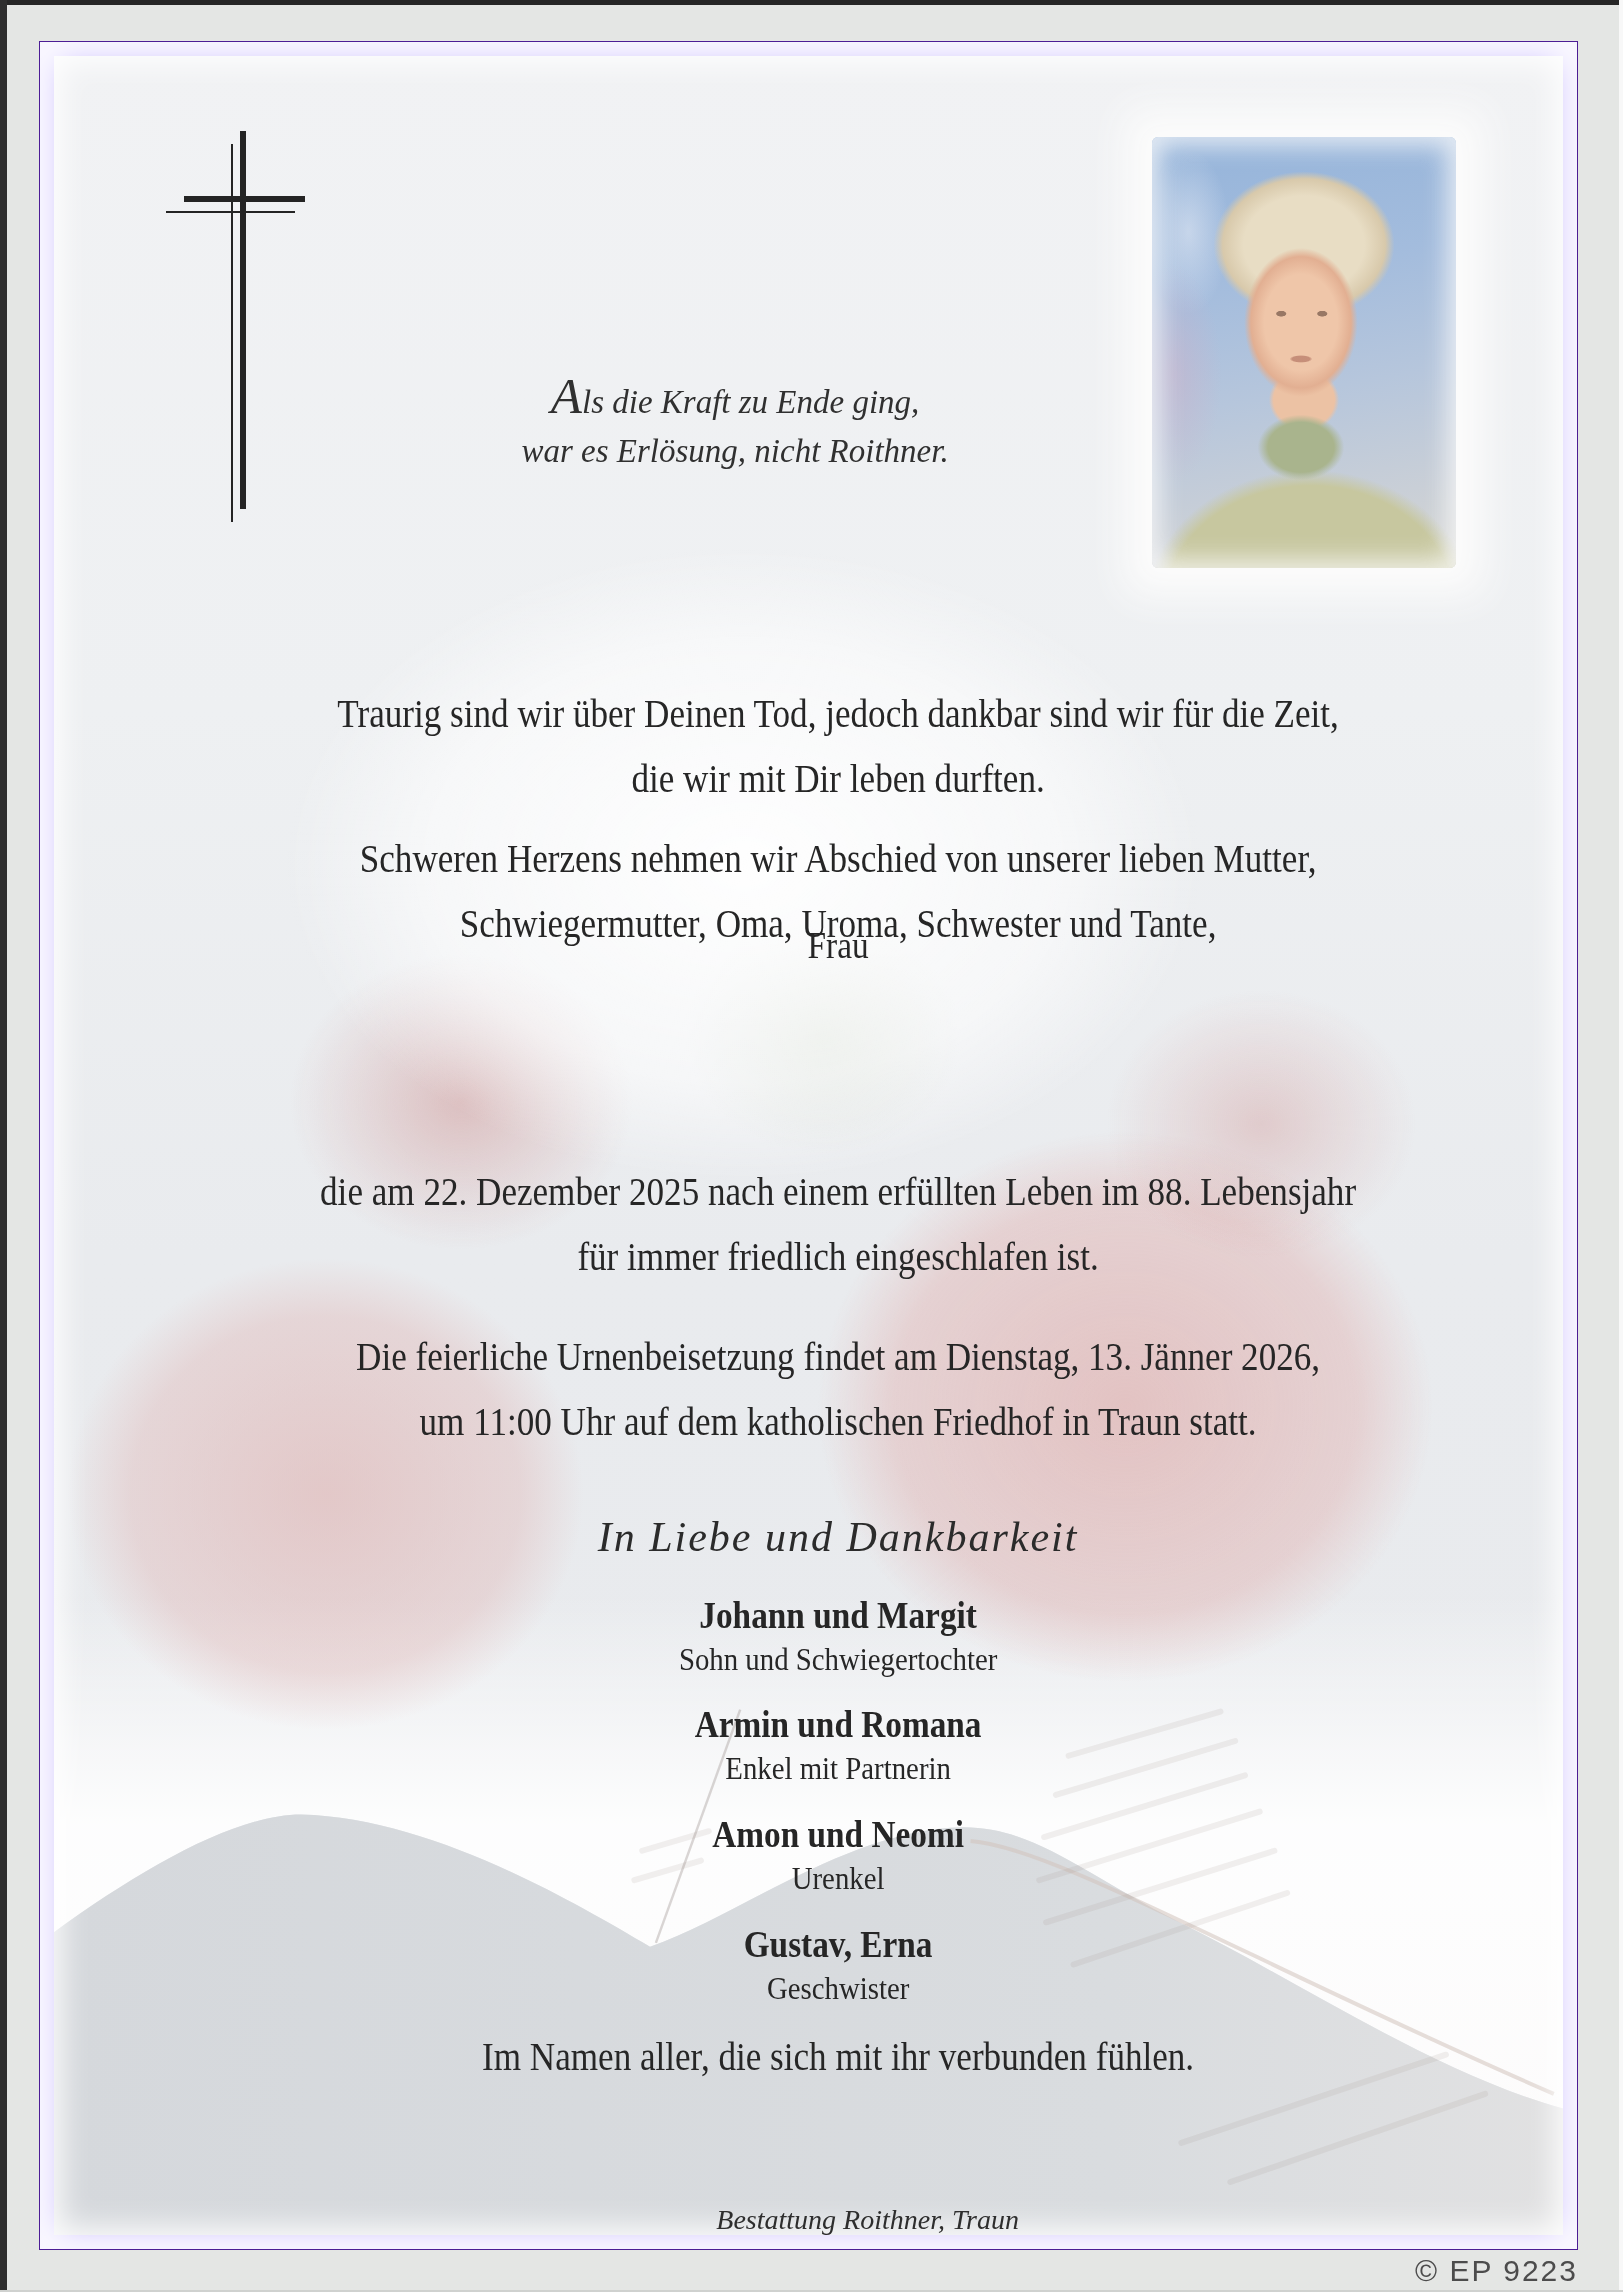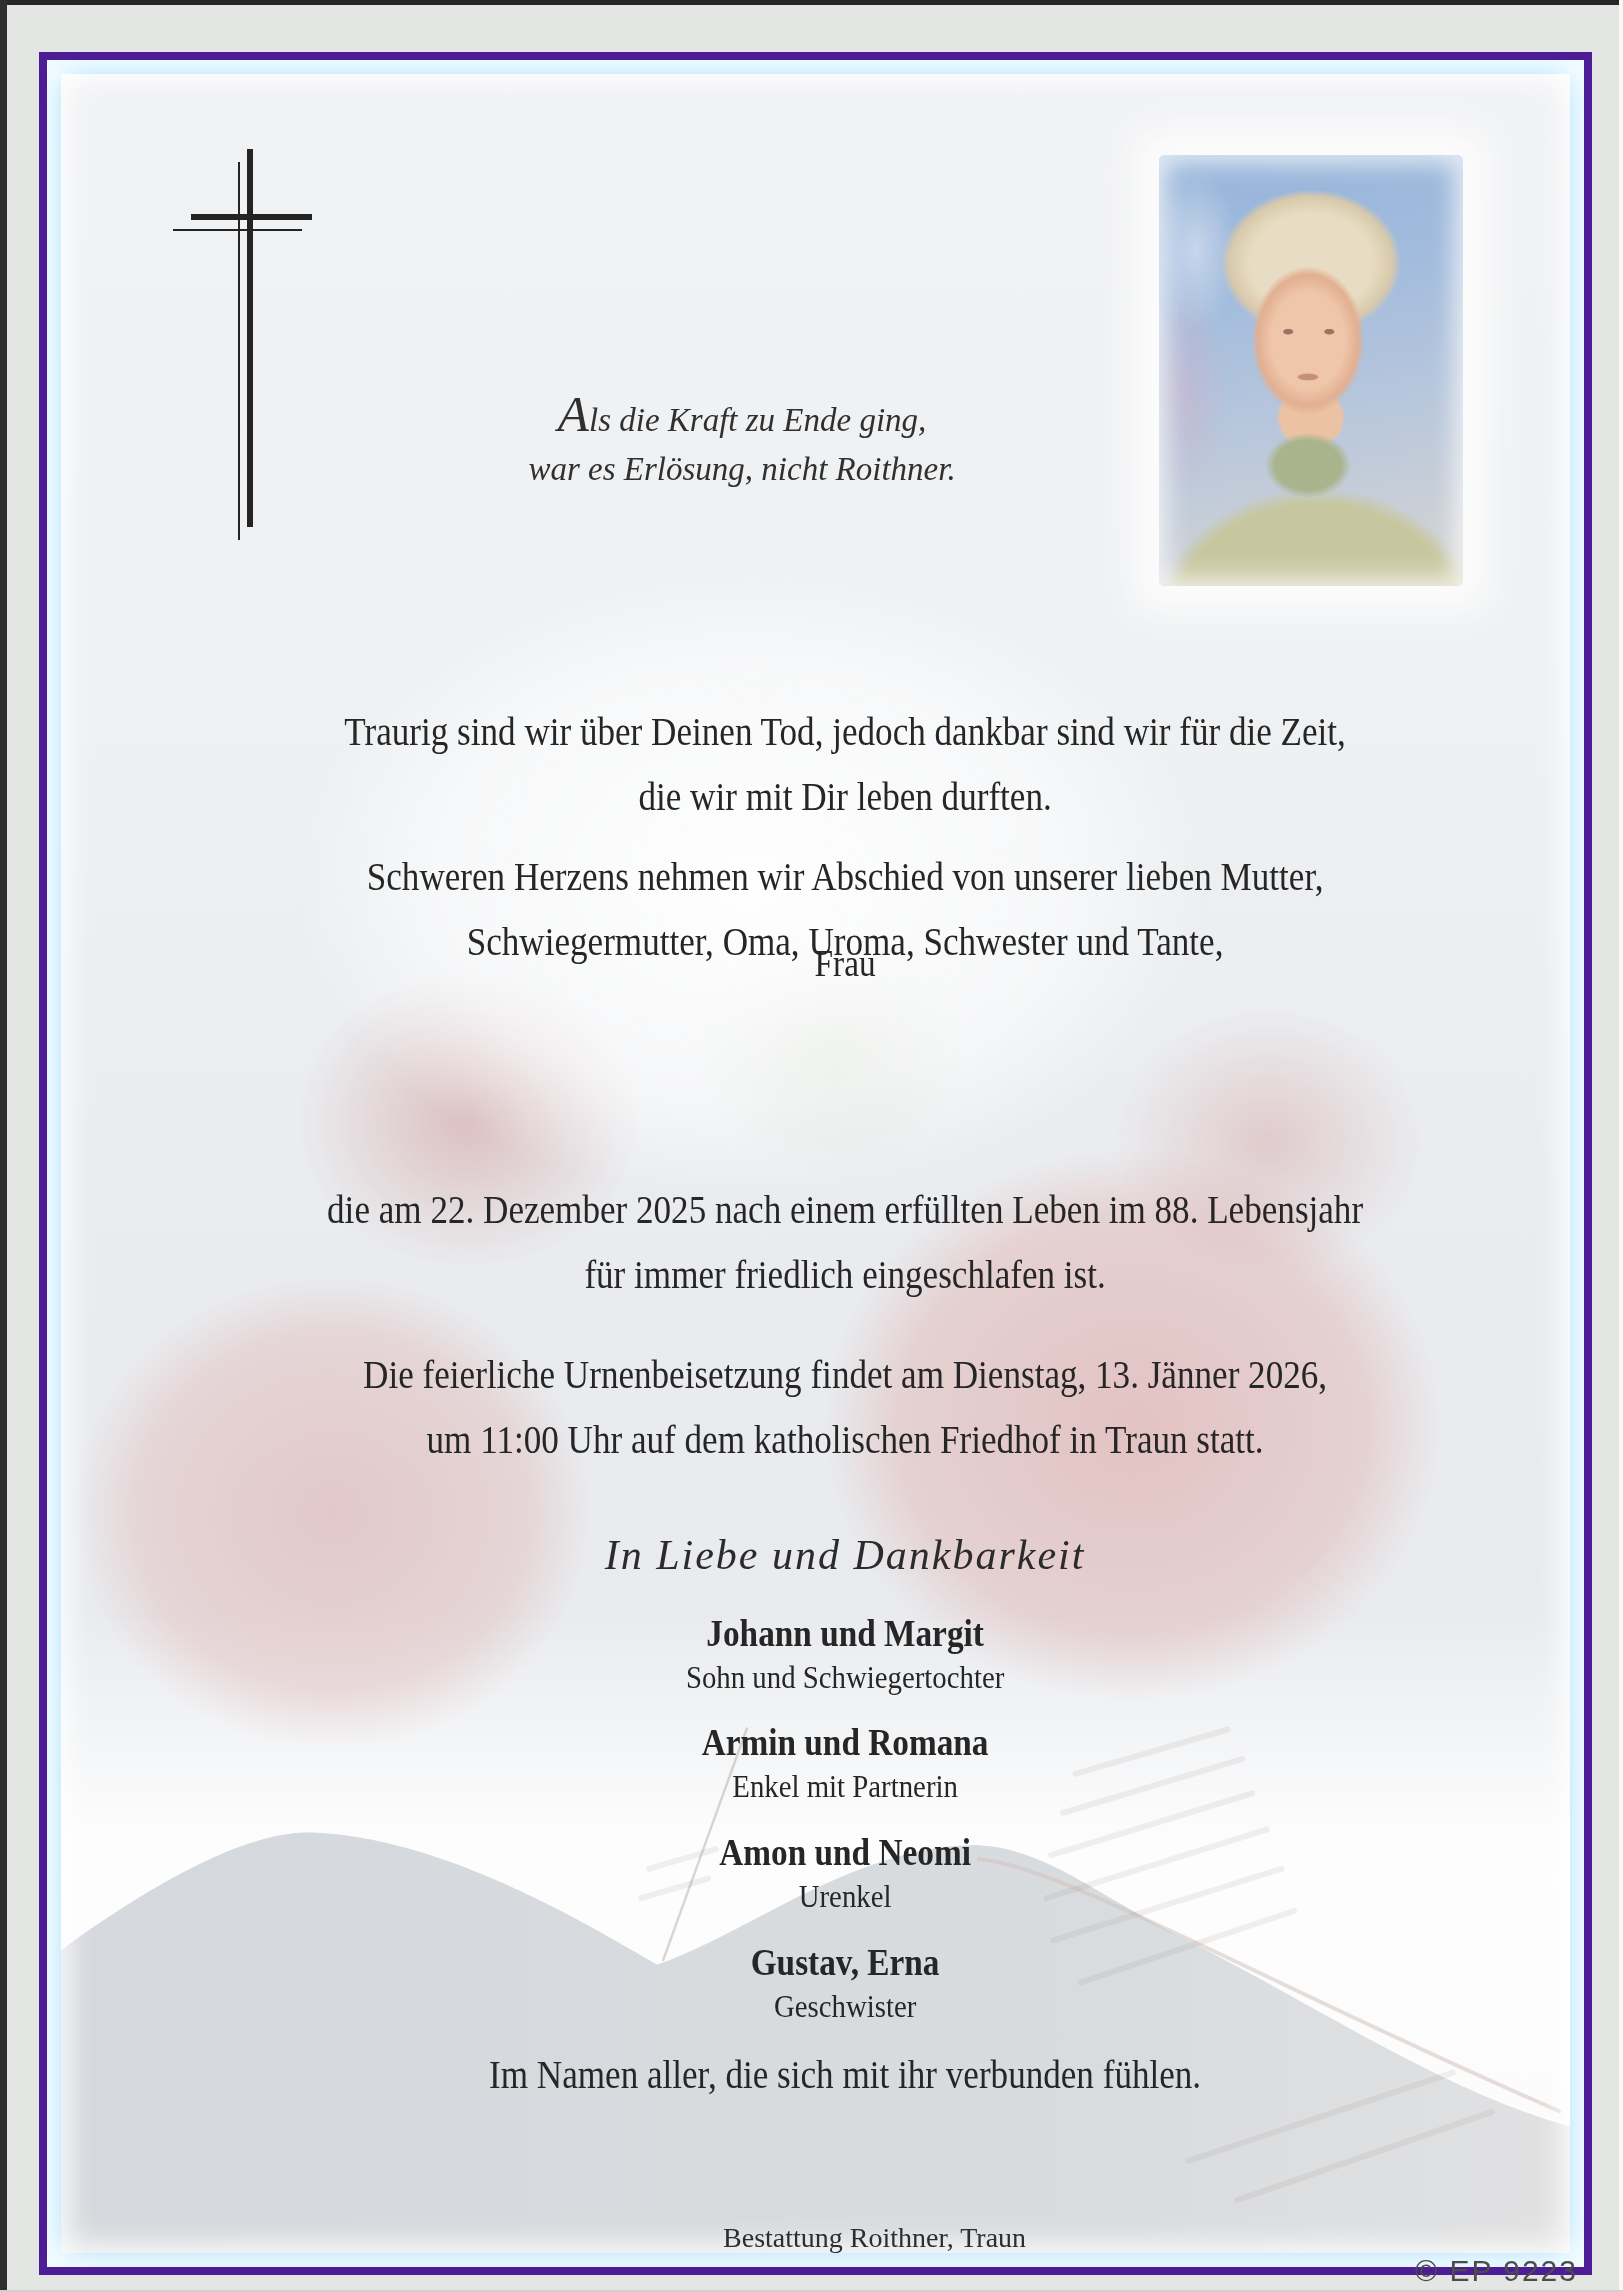--- a/index.html
+++ b/index.html
@@ -9,22 +9,22 @@
     font-family:"Liberation Serif", serif;
   }
   
   .edge-top{position:absolute;top:0;left:0;width:100%;height:4.9px;background:#262626;z-index:40;}
   .edge-left{position:absolute;top:0;left:0;width:6.9px;height:100%;background:#2e2e2e;z-index:40;}
   .edge-right{position:absolute;top:0;right:0;width:3.9px;height:100%;background:#f8f8f8;z-index:40;}
   .edge-bottom{position:absolute;bottom:0;left:0;width:100%;height:2.9px;background:#cfd1cf;z-index:40;}
 
   
   .card{
-    position:absolute;left:39px;top:52px;width:1537px;height:2207px;
-    border:8px solid #4c1d95;background:#7dd3fc;overflow:hidden;
+    position:absolute;left:39px;top:41px;width:1537px;height:2207px;
+    border:1px solid #4c1d95;background:#c4b5fd;overflow:hidden;
   }
   
   .art{position:absolute;inset:13.7px;z-index:1;
     background:linear-gradient(180deg,#f1f2f4 0%,#eef0f2 30%,#e9ebee 55%,#e8eaed 100%);}
   .art-roses{position:absolute;inset:0;z-index:3;
     background:
       radial-gradient(ellipse 608px 421px at 45.7% 37.1%, rgba(255,255,255,0.96) 0%, rgba(255,255,255,0.55) 52%, rgba(255,255,255,0) 75%),
       radial-gradient(ellipse 196px 167px at 51% 45%,  rgba(168,185,148,0.28) 0%, rgba(168,185,148,0) 70%),
       radial-gradient(ellipse 245px 211px at 27% 48%,  rgba(196,118,116,0.38) 0%, rgba(196,118,116,0) 70%),
       radial-gradient(ellipse 221px 191px at 80% 49%,  rgba(200,126,124,0.30) 0%, rgba(200,126,124,0) 70%),
@@ -79,21 +79,21 @@
   .death{top:1117px;}
   .ceremony{top:1282px;}
   .closing{top:1466px;font-style:italic;font-size:42px;line-height:59px;letter-spacing:2px;color:#2b2b2b;}
   .m-name{font-size:37px;line-height:45px;font-weight:bold;}
   .m-rel{font-size:32px;line-height:39px;}
   .mn0{top:1551px;} .mr0{top:1598px;}
   .mn1{top:1660px;} .mr1{top:1707px;}
   .mn2{top:1770px;} .mr2{top:1817px;}
   .mn3{top:1880px;} .mr3{top:1927px;}
   .in-name{top:1990px;font-size:39px;line-height:49px;}
-  .funeral{top:2160px;left:59px;right:0;font-size:28px;line-height:35px;color:#2e2e2e;}
+  .funeral{top:2160px;left:59px;right:0;font-size:28px;line-height:35px;color:#2e2e2e;font-style:italic;}
   .copyright{position:absolute;top:2254px;left:0;right:45px;text-align:right;z-index:41;
     font-family:Liberation Sans, sans-serif;font-size:30px;color:#4c4c4c;letter-spacing:2px;}
 </style>
 </head>
 <body>
 
 <div class="edge-top"></div>
 <div class="edge-left"></div>
 <div class="edge-right"></div>
 <div class="edge-bottom"></div>

